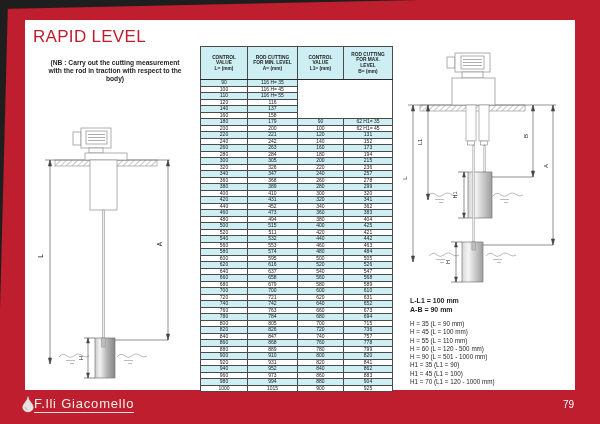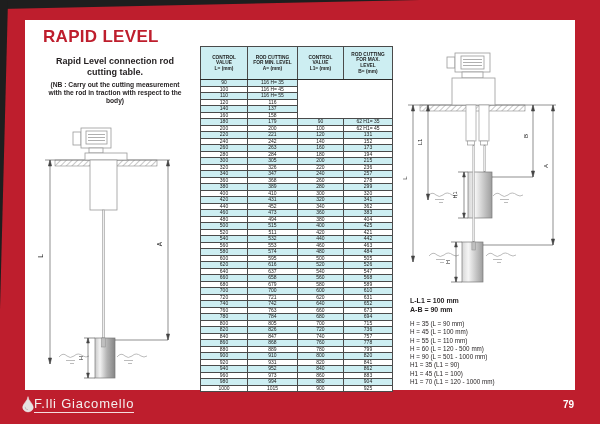--- a/index.html
+++ b/index.html
@@ -8,22 +8,22 @@
     background:#be1e2d;
     font-family:"Liberation Sans", sans-serif;
     -webkit-font-smoothing:antialiased;
   }
   .edge-top{position:absolute;left:0;top:0;width:420px;height:9px;background:#1e1e1e;
     clip-path:polygon(0 0,100% 0,0 100%);}
   .edge-left{position:absolute;left:0;top:0;width:8px;height:310px;background:#1e1e1e;
     clip-path:polygon(0 0,100% 0,0 100%);}
   .page{position:absolute;left:25px;top:20px;width:550px;height:370px;background:#ffffff;}
 
-  .title{position:absolute;left:33px;top:27px;font-size:17px;font-weight:bold;
-    color:#be1e2d;letter-spacing:.3px;margin-left:10px;}
+  .title{position:absolute;left:33px;top:27px;font-size:17px;font-weight:normal;
+    color:#be1e2d;letter-spacing:.3px;}
   .subtitle-block{position:absolute;left:33px;top:56px;width:164px;text-align:center;color:#231f20;}
   .subtitle{font-size:9px;font-weight:bold;line-height:11px;white-space:pre-line;}
   .nb-note{font-size:6.7px;font-weight:bold;line-height:8px;margin-top:3px;white-space:pre-line;}
 
   
   .cut-table{position:absolute;left:200px;top:46px;width:193px;height:337px;
     border-collapse:collapse;table-layout:fixed;border:1.5px solid #2b2b2b;}
   .cut-table th,.cut-table td{border:0.6px solid #4a4a4a;padding:0;margin:0;
     text-align:center;vertical-align:middle;color:#1c1c1c;overflow:hidden;}
   .cut-table th{height:32px;font-size:4.8px;line-height:5.6px;font-weight:bold;
@@ -43,34 +43,32 @@
   
   .drawing{position:absolute;}
   #left-drawing{left:38px;top:120px;}
   #right-drawing{left:398px;top:50px;}
 
   
   .footer-logo{position:absolute;left:22px;top:396px;display:flex;align-items:center;}
   .footer-logo .brand{color:#f3efee;font-size:13px;letter-spacing:.8px;margin-left:0;
     border-bottom:1px solid rgba(255,255,255,.85);padding-bottom:1px;}
   .page-number{position:absolute;right:26px;top:399px;color:#ffffff;
-    font-size:10px;font-weight:bold;}
+    font-size:10px;font-weight:normal;}
 </style>
 </head>
 <body>
 
 <div class="edge-top"></div>
 <div class="edge-left"></div>
 <div class="page"></div>
 
 <div class="title">RAPID LEVEL</div>
 
 <div class="subtitle-block">
-  <div class="subtitle">Rapid Level connection rod
-cutting table.</div>
   <div class="nb-note">(NB : Carry out the cutting measurement
 with the rod in traction with respect to the
 body)</div>
 </div>
 
 <svg id="left-drawing" class="drawing" width="165" height="270" viewBox="0 0 165 270">
   <defs>
     <pattern id="hatchL" width="4" height="4" patternUnits="userSpaceOnUse" patternTransform="rotate(45)">
       <rect width="4" height="4" fill="#ffffff"></rect>
       <line x1="0" y1="0" x2="0" y2="4" stroke="#8f8f8f" stroke-width="1"></line>

